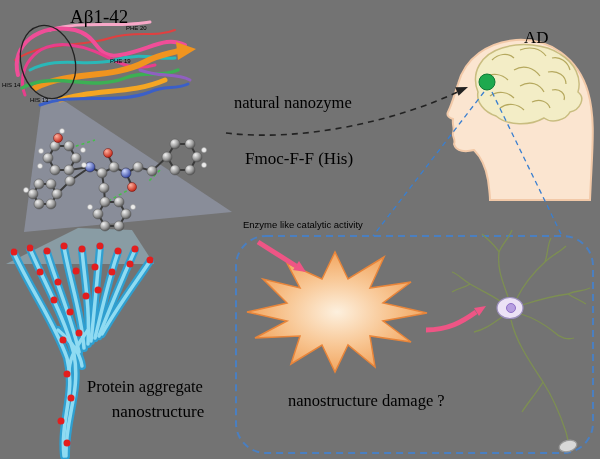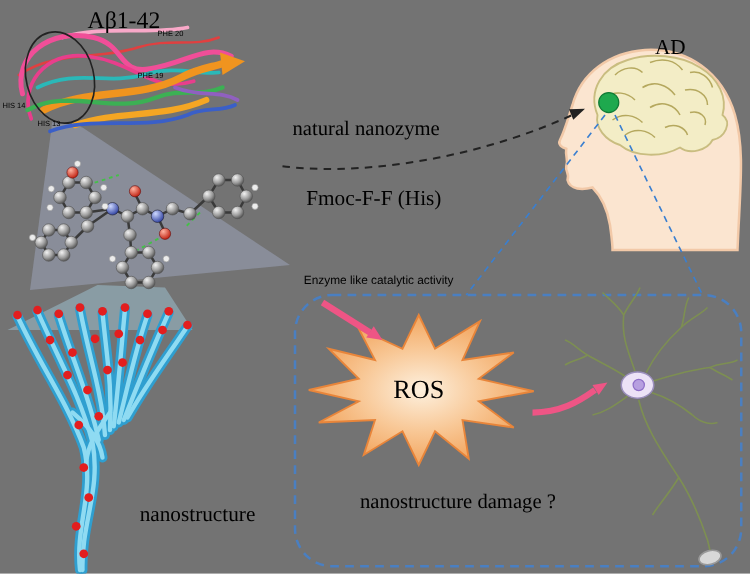--- a/index.html
+++ b/index.html
@@ -268,19 +268,19 @@
 <div class="lbl sans" style="left:30px;top:97px;font-size:6px;">HIS 13</div>
 
 <div class="lbl" style="left:234px;top:94px;font-size:16.5px;">natural nanozyme</div>
 
 <div class="lbl" style="left:245px;top:149px;font-size:17px;text-align:center;">Fmoc-F-F (His)</div>
 
 <div class="lbl" style="left:524px;top:28px;font-size:17px;">AD</div>
 
 <div class="lbl sans" style="left:243px;top:220px;font-size:9.5px;">Enzyme like catalytic activity</div>
 
-<div class="lbl" style="left:305px;top:299px;width:60px;text-align:center;font-size:21px;">ROS</div>
 
 <div class="lbl" style="left:288px;top:392px;font-size:16.5px;">nanostructure damage ?</div>
 
+<div class="lbl center" style="left:55px;top:378px;width:180px;font-size:16.5px;">Protein aggregate</div>
 <div class="lbl center" style="left:68px;top:402px;width:180px;font-size:17px;">nanostructure</div>
 
 </div>
 
 </body></html>

